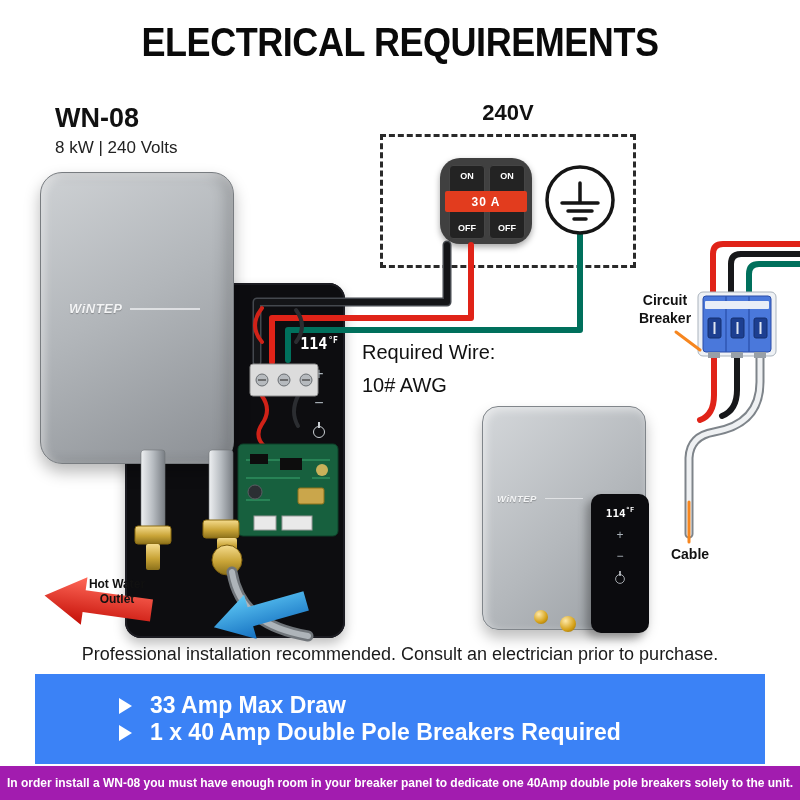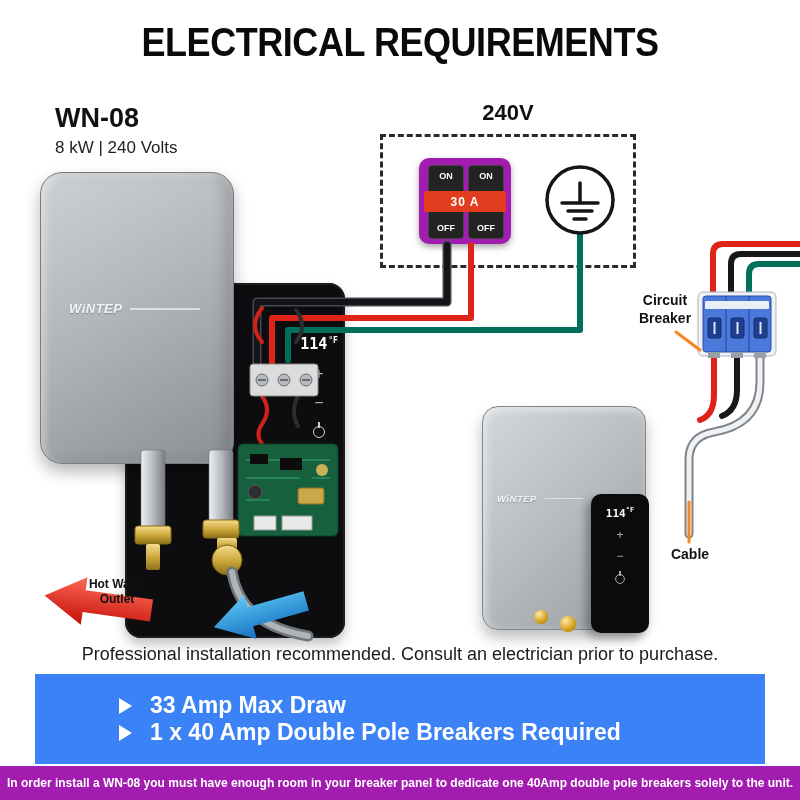--- a/index.html
+++ b/index.html
@@ -14,21 +14,21 @@
   
   .model-block{left:55px;top:103px;width:200px;z-index:5;}
   .model-name{font-size:27px;font-weight:bold;color:#111;}
   .model-specs{font-size:17px;margin-top:4px;color:#222;}
 
   
   .v-label{left:380px;top:100px;width:256px;text-align:center;font-size:22px;font-weight:600;z-index:5;}
   .dashed-box{left:380px;top:134px;width:256px;height:134px;border:3px dashed #2a2a2a;z-index:1;box-sizing:border-box;}
 
   
-  .switch{left:419px;top:158px;width:92px;height:86px;background:#a21caf;border-radius:10px;z-index:2;
+  .switch{left:440px;top:158px;width:92px;height:86px;background:#404040;border-radius:20px;z-index:2;
           box-shadow:0 3px 6px rgba(0,0,0,.35);}
   .rocker{position:absolute;top:7px;width:34px;height:72px;background:#232323;border:1px solid #454545;
           border-radius:4px;color:#fff;font-size:9px;font-weight:bold;text-align:center;}
   .rocker .on{margin-top:5px;}
   .rocker .off{position:absolute;bottom:5px;width:100%;}
   .amp-band{position:absolute;left:5px;right:5px;top:33px;height:21px;background:#e23c1e;border-radius:2px;
             color:#fff;font-weight:bold;font-size:12px;display:flex;align-items:center;justify-content:center;
             letter-spacing:1px;z-index:2;}
 
   
@@ -261,20 +261,24 @@
   <div class="abs callout cb-label">
     <div>Circuit</div>
     <div>Breaker</div>
   </div>
   <div class="abs callout cable-label">Cable</div>
   <div class="abs callout hot-label">
     <div>Hot Water</div>
     <div>Outlet</div>
   </div>
 
+  <div class="abs wire-note">
+    <div>Required Wire:</div>
+    <div>10# AWG</div>
+  </div>
 
   <div class="abs recommendation">Professional installation recommended. Consult an electrician prior to purchase.</div>
 
   <div class="abs banner">
     <div class="banner-row">
       <span class="tri"></span>
       <span>33 Amp Max Draw</span>
     </div>
     <div class="banner-row">
       <span class="tri"></span>

